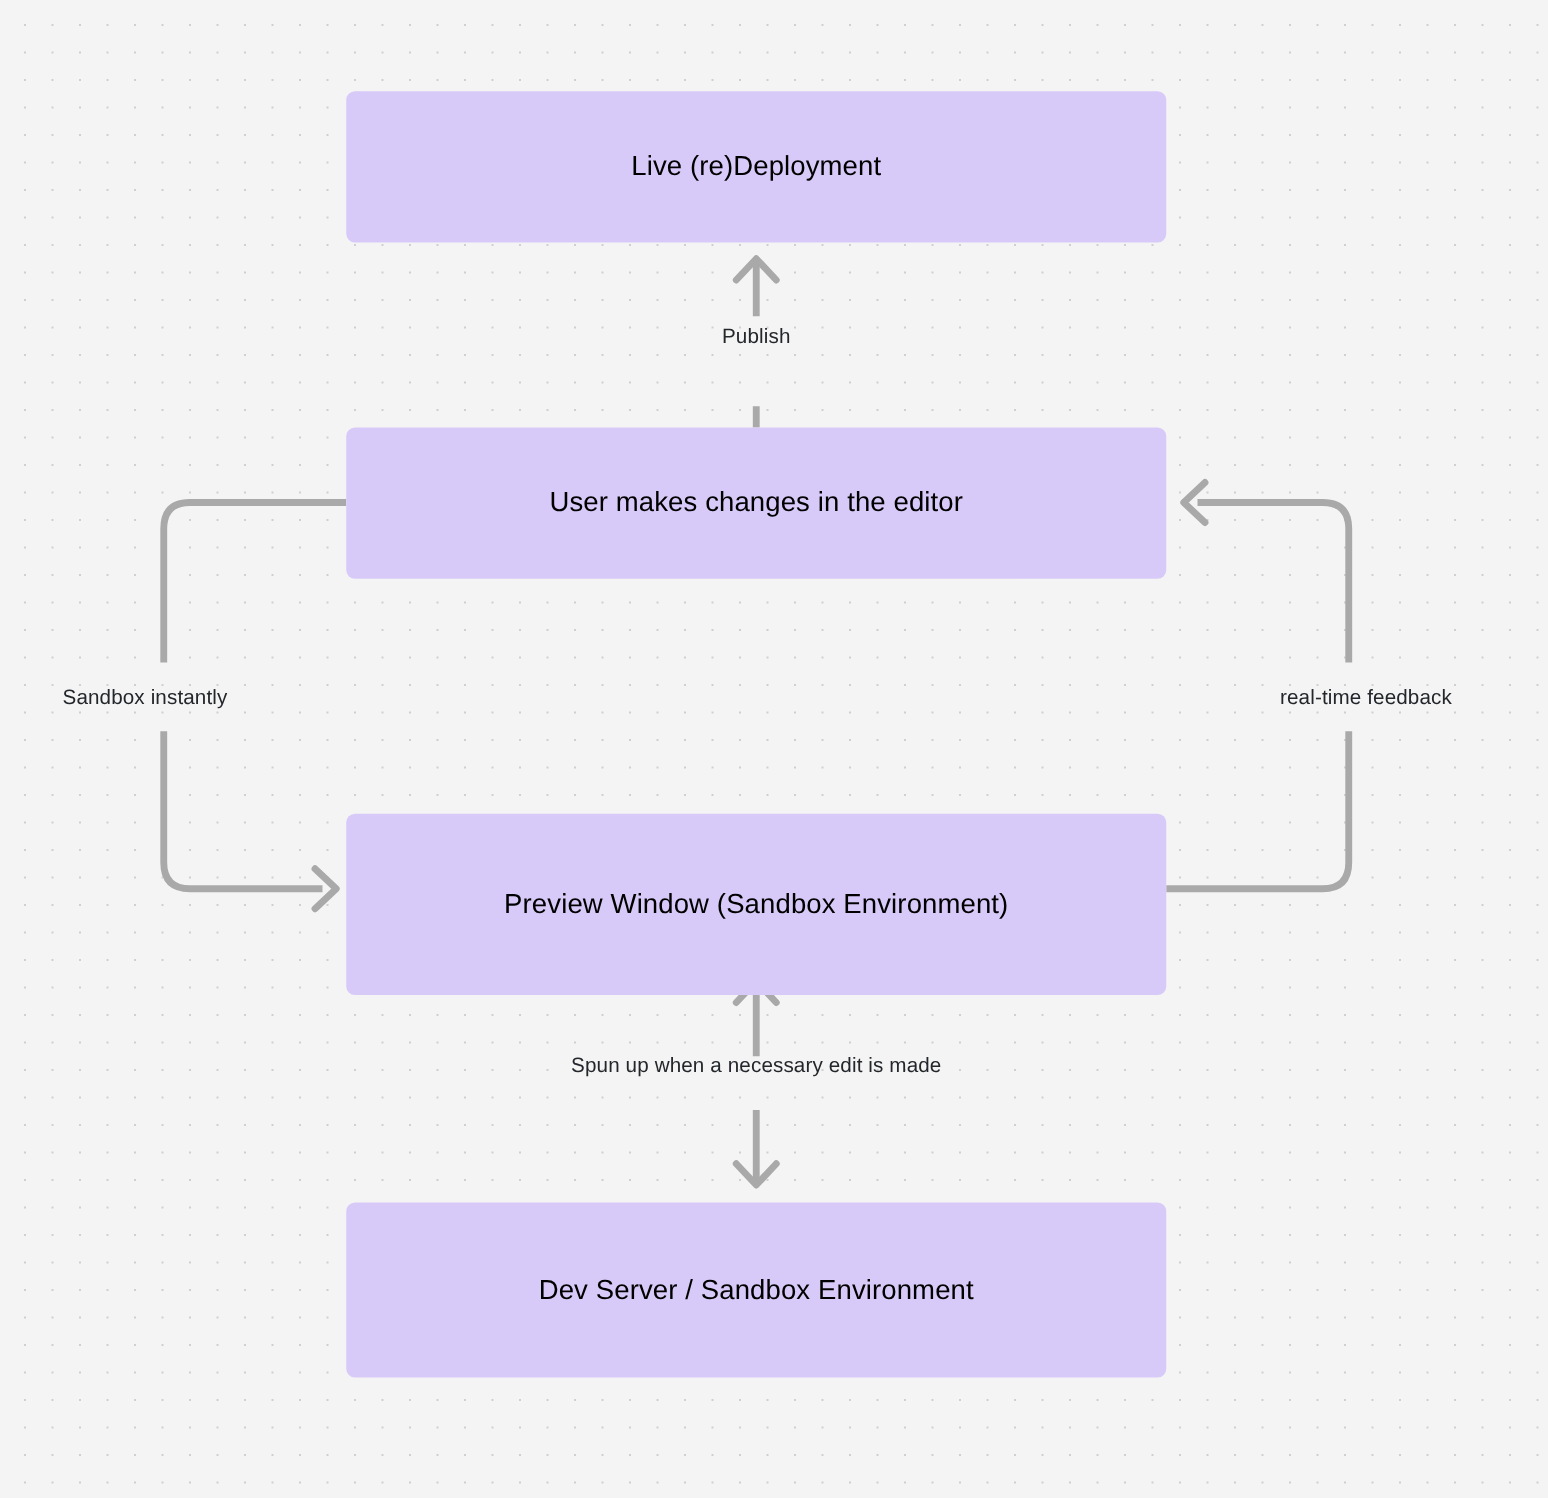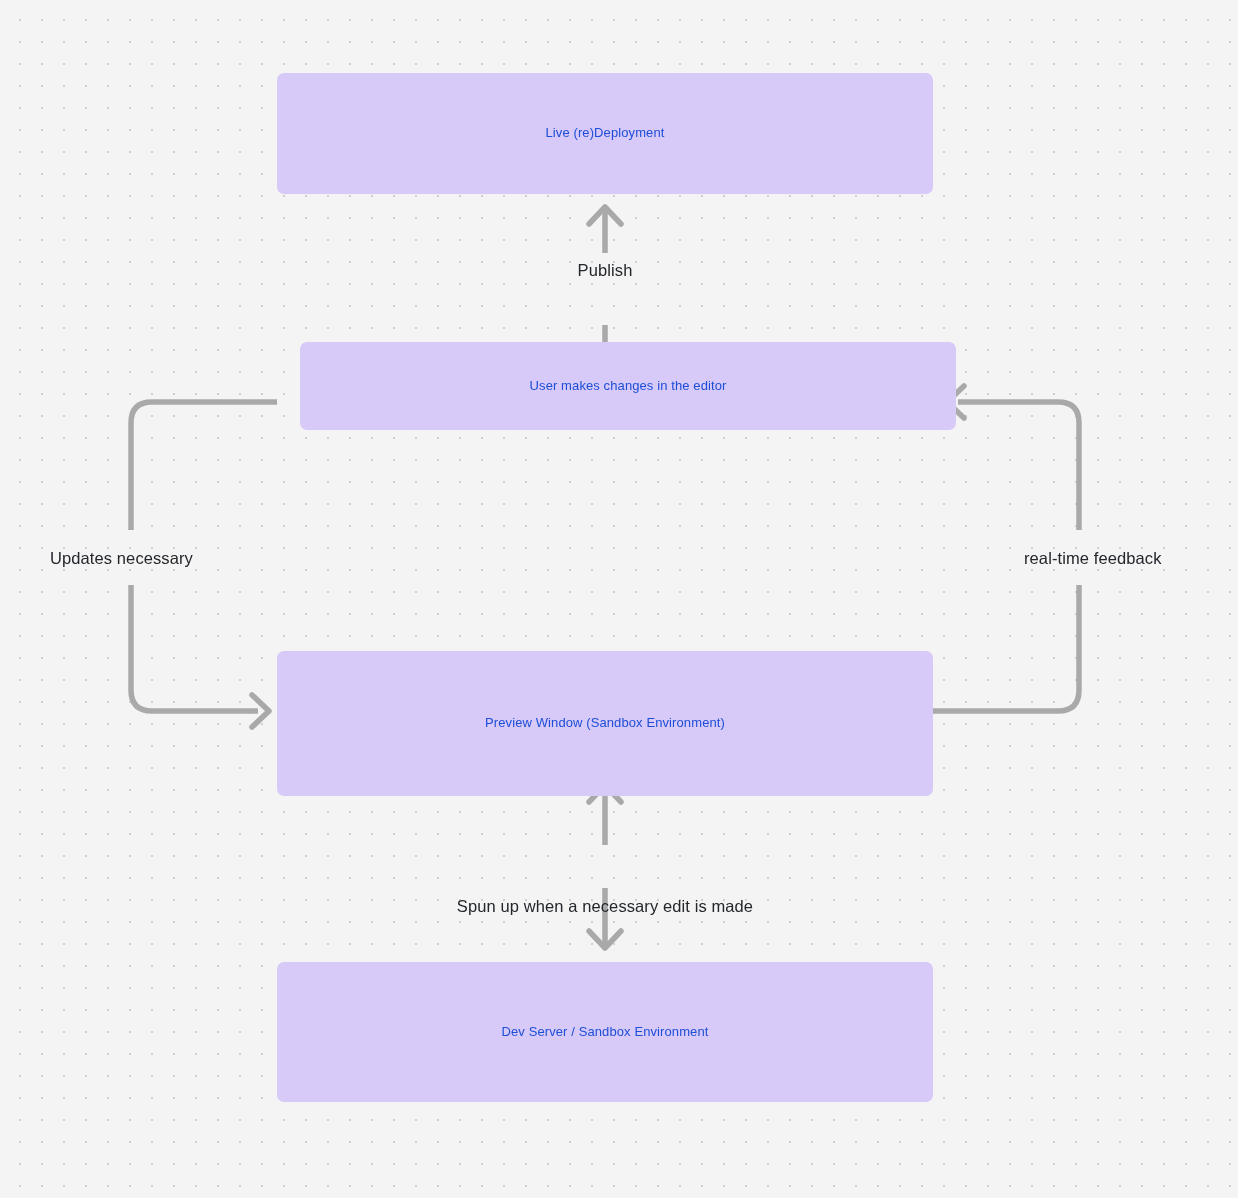--- a/index.html
+++ b/index.html
@@ -36,22 +36,22 @@
   }
 
   .node {
     position: absolute;
     background-color: #d8caf8;
     border-radius: 7px;
     display: flex;
     align-items: center;
     justify-content: center;
     text-align: center;
-    color: #1d4ed8;
-    font-size: 13px;
+    color: #000000;
+    font-size: 22px;
     line-height: 1.3;
     letter-spacing: 0.1px;
     padding: 4px 14px;
   }
 
   .edge-label {
     position: absolute;
     color: #23272b;
     font-size: 16.5px;
     line-height: 1;
@@ -95,33 +95,33 @@
         <path d="M 589 931 L 605 948 L 621 931" stroke-linecap="round" stroke-linejoin="round"></path>
       </g>
 
     </g>
   </svg>
 
   <div class="node" style="left:277px; top:73px; width:656px; height:121px;">
     <span>Live (re)Deployment</span>
   </div>
 
-  <div class="node" style="left:277px; top:342px; width:656px; height:88px;margin-left:23px;">
+  <div class="node" style="left:277px; top:342px; width:656px; height:121px;">
     <span>User makes changes in the editor</span>
   </div>
 
   <div class="node" style="left:277px; top:651px; width:656px; height:145px;">
     <span>Preview Window (Sandbox Environment)</span>
   </div>
 
   <div class="node" style="left:277px; top:962px; width:656px; height:140px;">
     <span>Dev Server / Sandbox Environment</span>
   </div>
 
   <div class="edge-label centered" style="left:605px; top:270px;">Publish</div>
 
-  <div class="edge-label" style="left:50px; top:550px;">Updates necessary</div>
+  <div class="edge-label" style="left:50px; top:550px;">Sandbox instantly</div>
 
   <div class="edge-label" style="left:1024px; top:550px;">real-time feedback</div>
 
-  <div class="edge-label centered" style="left:605px; top:906px;">Spun up when a necessary edit is made</div>
+  <div class="edge-label centered" style="left:605px; top:853px;">Spun up when a necessary edit is made</div>
 
 </div>
 
 </body></html>

